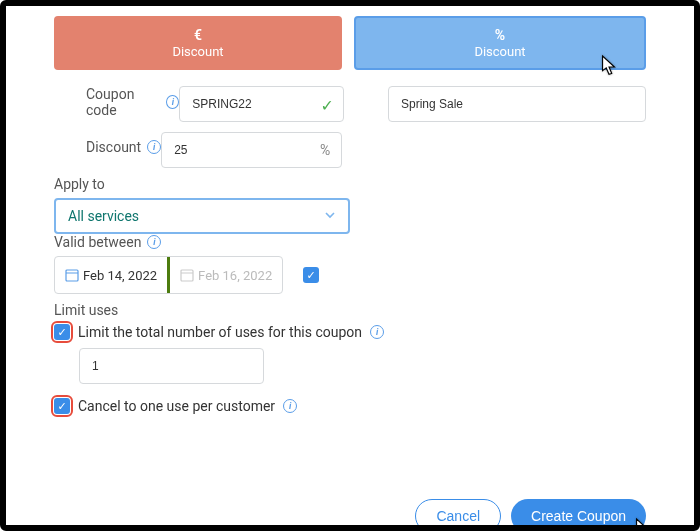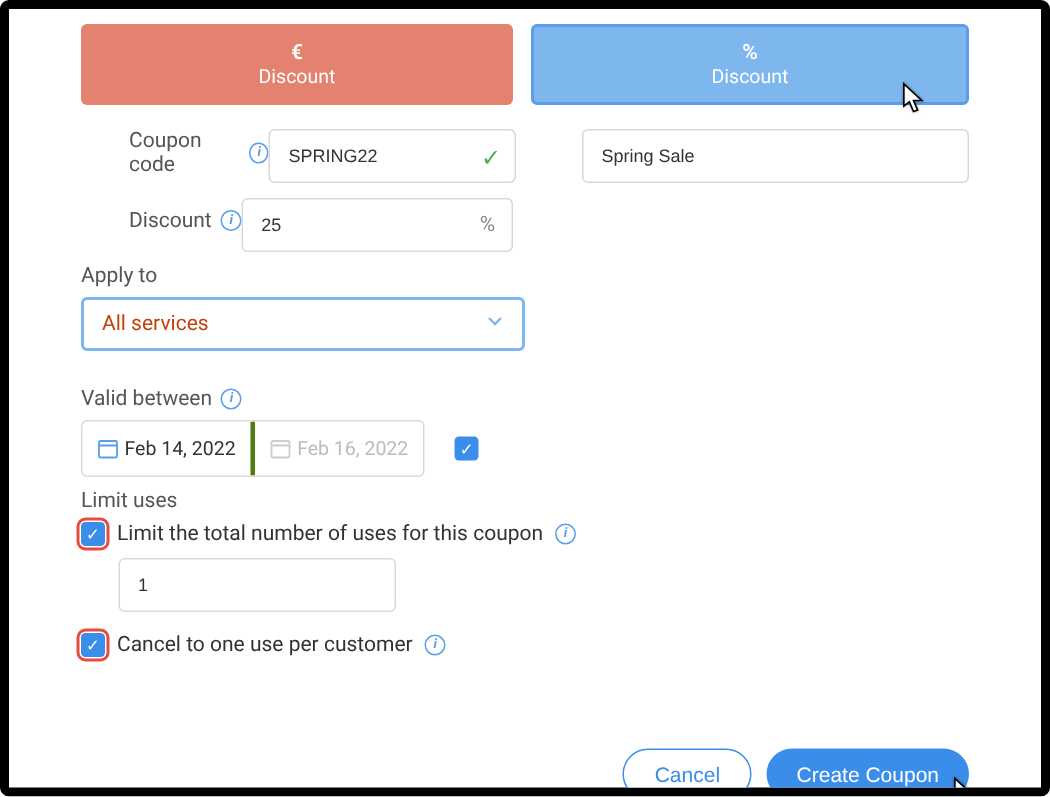--- a/index.html
+++ b/index.html
@@ -18,35 +18,35 @@
   .col-half { width: 50%; }
   
   .field-label { font-size: 14px; color: #555; margin-bottom: 6px; display: flex; align-items: center; gap: 6px; }
   .info-icon { width: 14px; height: 14px; border: 1px solid #5a9de8; border-radius: 50%; display: inline-flex; align-items: center; justify-content: center; font-size: 9px; color: #5a9de8; font-style: italic; font-weight: bold; }
   
   .input-wrap { position: relative; }
   input[type="text"] { width: 100%; height: 36px; border: 1px solid #d6d9dc; border-radius: 4px; padding: 0 12px; font-size: 12px; color: #333; outline: none; }
   .check-valid { position: absolute; right: 10px; top: 50%; transform: translateY(-50%); color: #4caf50; font-size: 16px; }
   .suffix { position: absolute; right: 12px; top: 50%; transform: translateY(-50%); color: #888; font-size: 14px; }
   
-  .select { height: 36px; border: 2px solid #7eb6ee; border-radius: 4px; padding: 0 12px; display: flex; align-items: center; justify-content: space-between; color: #c2410c; cursor: pointer; }
+  .select { height: 36px; border: 2px solid #7eb6ee; border-radius: 4px; padding: 0 12px; display: flex; align-items: center; justify-content: space-between; color: #0f766e; cursor: pointer; }
   .chev { color: #7eb6ee; }
   
   .date-row { display: flex; align-items: center; gap: 20px; }
   .date-pair { display: flex; border: 1px solid #d6d9dc; border-radius: 4px; overflow: hidden; }
   .date-box { display: flex; align-items: center; gap: 4px; padding: 0 10px; height: 36px; font-size: 13px; }
   .date-box + .date-box { border-left: 3px solid #4d7c0f; }
   .date-box.disabled { color: #bbb; }
   .cal-icon { width: 14px; height: 14px; display: inline-block; }
   
   .checkbox-row { display: flex; align-items: center; gap: 8px; }
   .cbox { width: 16px; height: 16px; border-radius: 3px; background: #3a8de8; display: flex; align-items: center; justify-content: center; color: #fff; font-size: 11px; cursor: pointer; flex-shrink: 0; }
   .cbox-highlight { outline: 2px solid #e74c3c; outline-offset: 1px; }
   
-  .section-gap { margin-top: 24px; text-align: center; }
+  .section-gap { margin-top: 0; text-align: center; }
   .section-gap-sm { margin-top: 8px; }
   
   .limit-input { width: 185px; margin-left: 25px; }
   
   .footer { position: absolute; bottom: -8px; right: 48px; display: flex; gap: 10px; align-items: center; }
   .btn { height: 34px; padding: 0 20px; border-radius: 20px; font-size: 14px; cursor: pointer; display: flex; align-items: center; justify-content: center; border: none; }
   .btn-cancel { background: #fff; border: 1.5px solid #3a8de8; color: #3a8de8; }
   .btn-primary { background: #3a8de8; color: #fff; position: relative; }
   
   .cursor { position: absolute; width: 22px; height: 26px; pointer-events: none; z-index: 10; }

